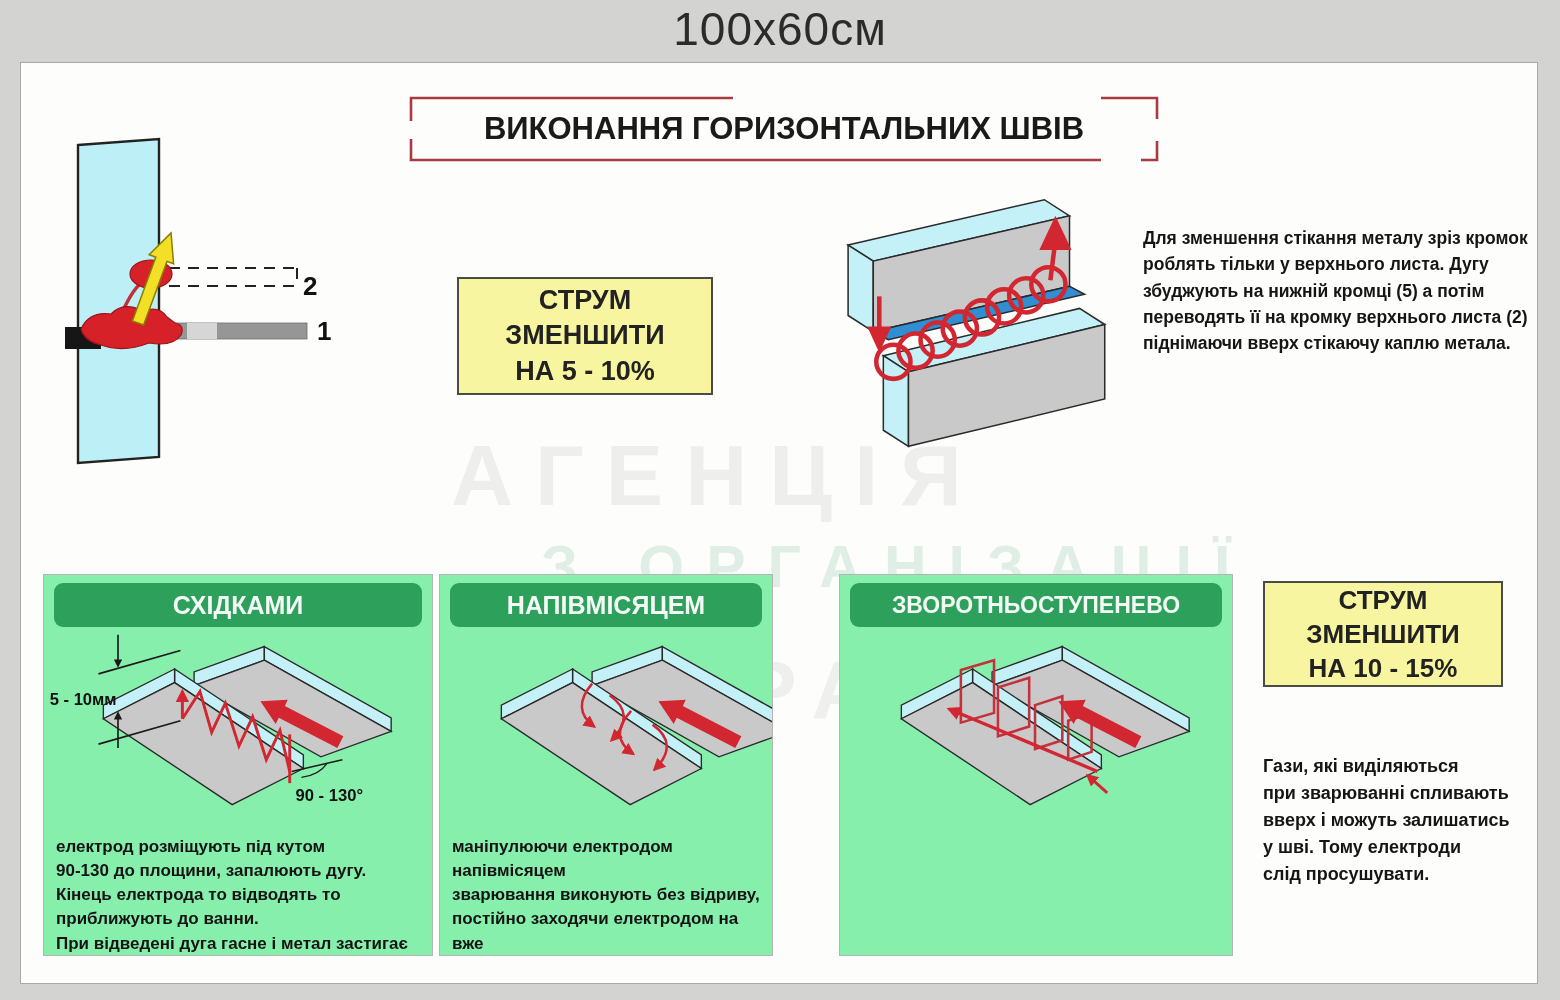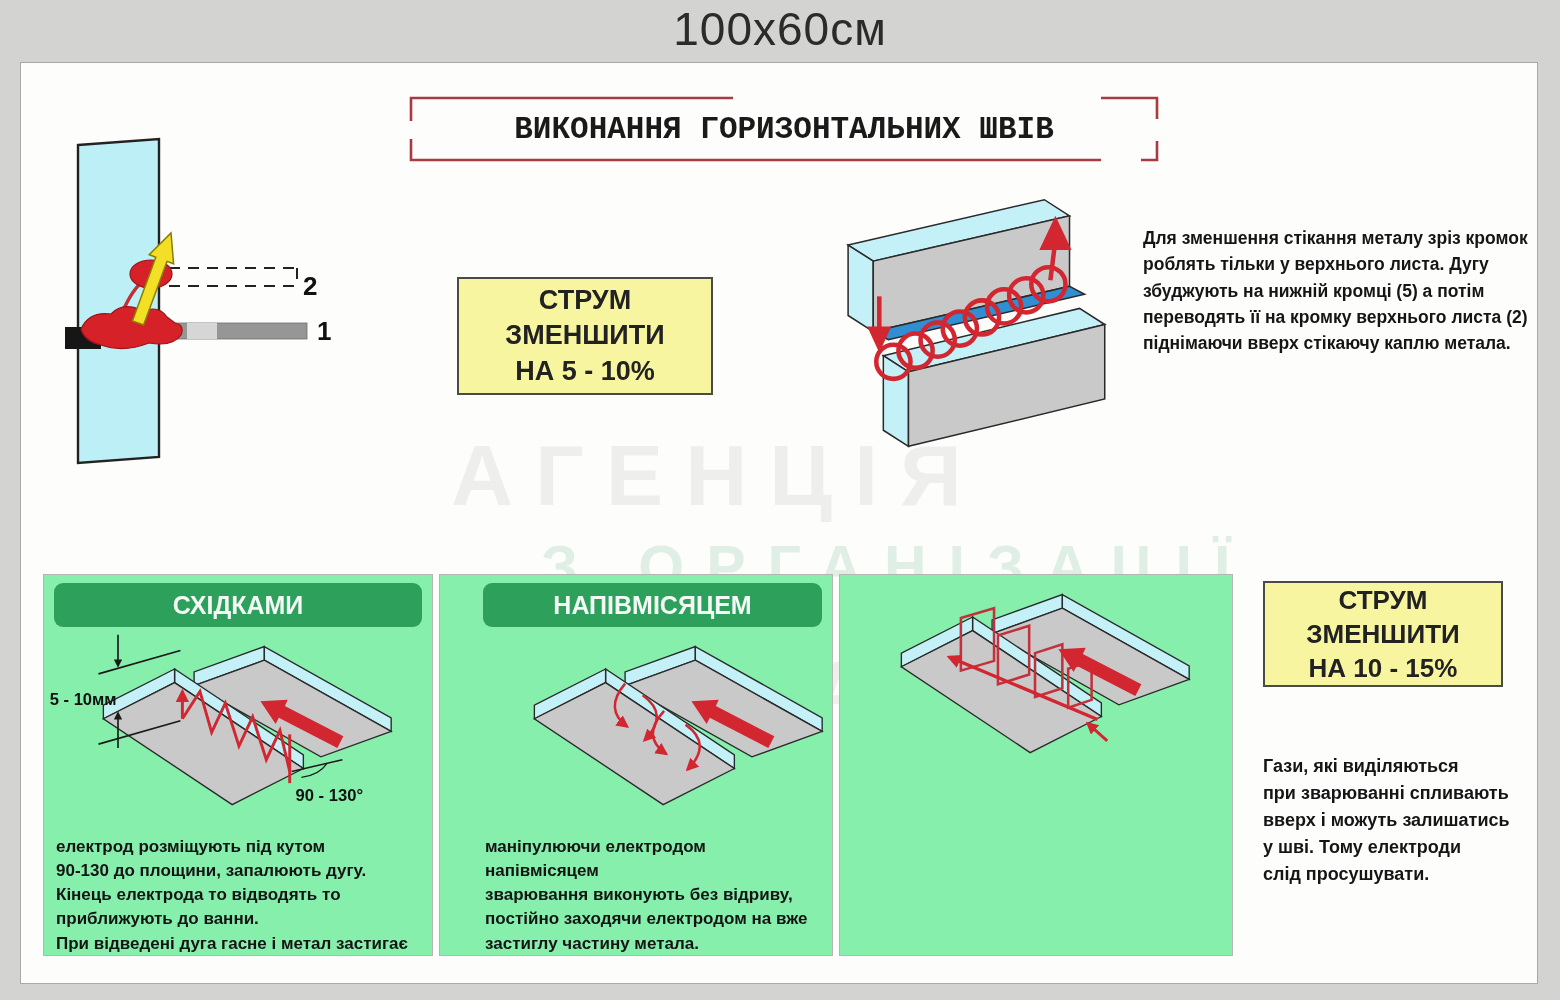--- a/index.html
+++ b/index.html
@@ -17,21 +17,21 @@
     position:absolute;left:20px;top:62px;width:1518px;height:922px;
     background:#fdfdfc;border:1px solid #a9a9a7;box-sizing:border-box;
   }
   .hdr{
     position:absolute;height:80px;width:766px;left:380px;
   }
   .hdr svg{position:absolute;left:0;top:0;}
   .hdr .hdr-text{
     position:absolute;left:0;top:0;width:100%;height:100%;
     display:flex;align-items:center;justify-content:center;
-    font-size:31px;font-weight:bold;color:#1a1a1a;letter-spacing:0px;font-family:Liberation Mono, monospace;
+    font-size:31px;font-weight:bold;color:#1a1a1a;letter-spacing:0px;
   }
   .yellow-box{
     position:absolute;background:#f8f5a0;border:2px solid #4a4a46;
     box-sizing:border-box;display:flex;align-items:center;justify-content:center;
     text-align:center;font-weight:bold;font-size:27px;line-height:1.32;
     white-space:pre-line;color:#222;
   }
   .para{
     position:absolute;font-weight:bold;font-size:18px;line-height:1.5;
     white-space:pre-line;color:#151515;
@@ -187,21 +187,21 @@
       </g>
       <text x="254" y="176" font-size="17" font-weight="bold" fill="#111">90 - 130°</text>
     </svg>
     <div class="panel-text">електрод розміщують під кутом
 90-130 до площини, запалюють дугу.
 Кінець електрода  то відводять то
 приближують до ванни.
 При відведені дуга гасне і метал застигає</div>
   </div>
 
-  <div class="panel" style="left:418px;width:394px;padding-left:33px;">
+  <div class="panel" style="left:418px;width:334px;">
     <div class="panel-bar" style="font-size:25px;">НАПІВМІСЯЦЕМ</div>
     <svg class="panel-diagram" width="392" height="200" viewBox="0 0 390 205">
       <defs>
         <marker id="arr-p2r" viewBox="0 0 10 10" refX="8" refY="5" markerWidth="5" markerHeight="5" orient="auto-start-reverse">
           <path d="M0,0 L10,5 L0,10 Z" fill="#d22630"></path>
         </marker>
       </defs>
       <g stroke="#2a2a2a" stroke-width="1.4">
         <polygon points="150,58 222,32 222,18 150,44" fill="#c3f1f7"></polygon>
         <polygon points="222,32 352,105 352,91 222,18" fill="#c3f1f7"></polygon>
@@ -220,20 +220,21 @@
       </g>
       <polygon points="303,110 243,79 246,72.5 218,74 233.6,97.5 236.8,91 296.8,122" fill="#d22630"></polygon>
     </svg>
     <div class="panel-text">маніпулюючи електродом напівмісяцем
 зварювання виконують без відриву,
 постійно заходячи електродом на вже
 застиглу частину метала.</div>
   </div>
 
   <div class="panel" style="left:818px;width:394px;">
+    <div class="panel-bar" style="font-size:23px;">ЗВОРОТНЬОСТУПЕНЕВО</div>
     <svg class="panel-diagram" width="392" height="200" viewBox="0 0 390 205">
       <defs>
         <marker id="arr-p3r" viewBox="0 0 10 10" refX="8" refY="5" markerWidth="4.2" markerHeight="4.2" orient="auto-start-reverse">
           <path d="M0,0 L10,5 L0,10 Z" fill="#d22630"></path>
         </marker>
       </defs>
       <g stroke="#2a2a2a" stroke-width="1.4">
         <polygon points="150,58 222,32 222,18 150,44" fill="#c3f1f7"></polygon>
         <polygon points="222,32 352,105 352,91 222,18" fill="#c3f1f7"></polygon>
         <polygon points="150,58 222,32 352,105 280,131" fill="#c9c9c9"></polygon>

